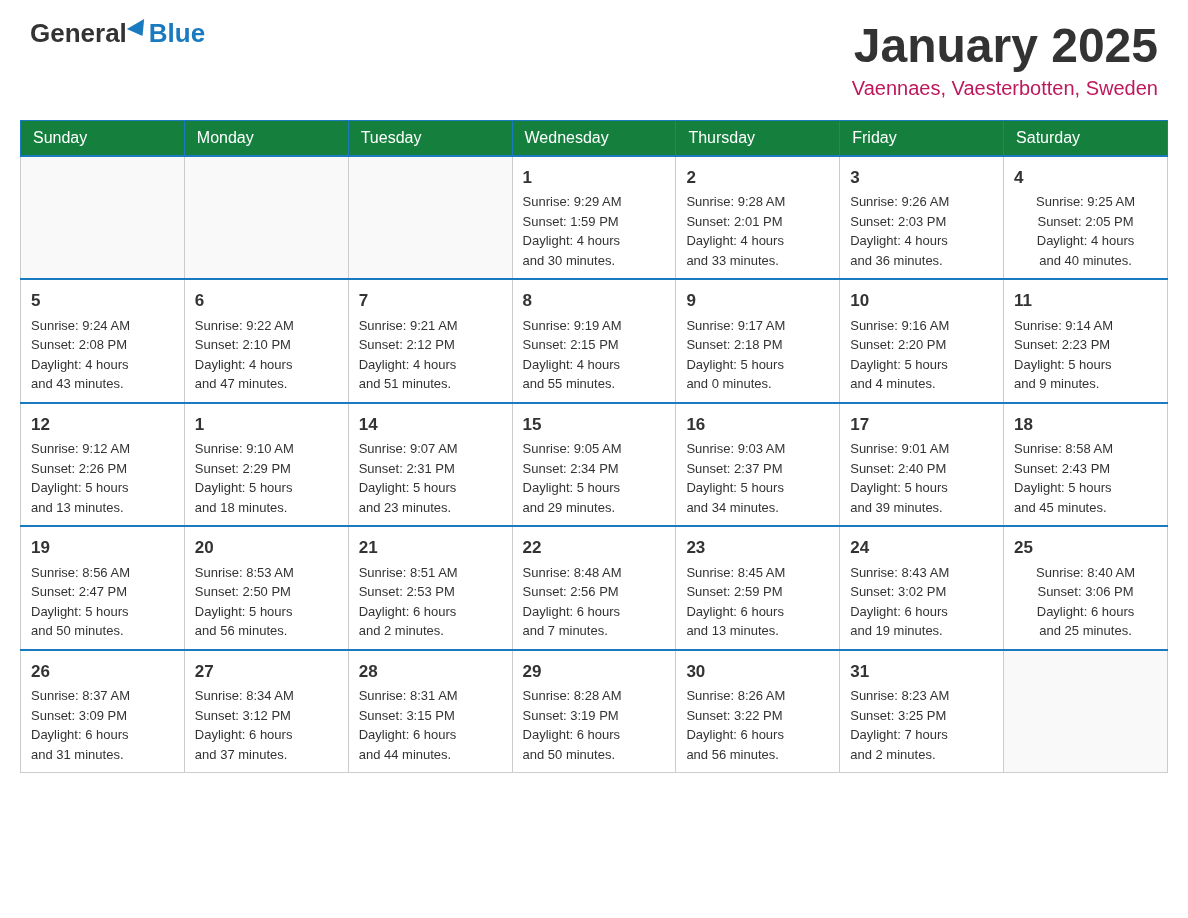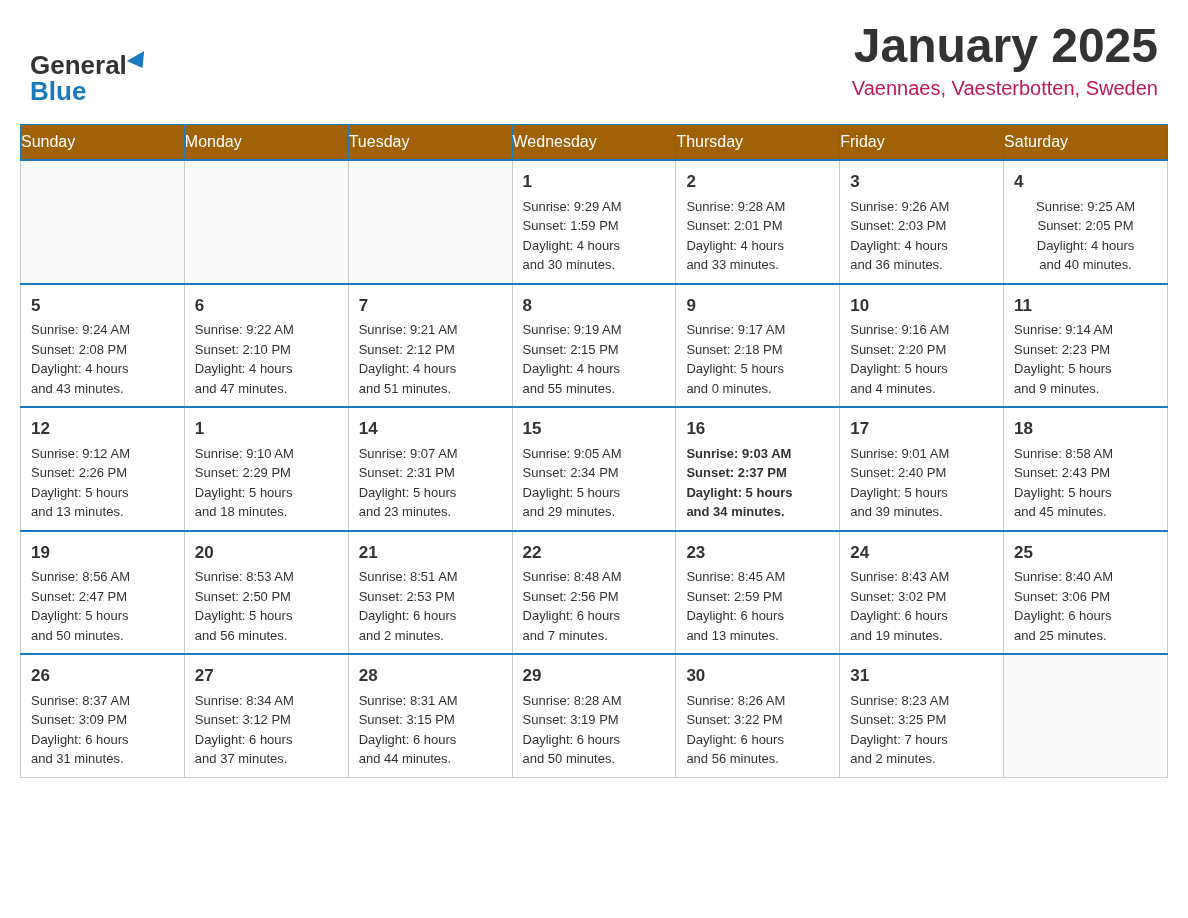--- a/index.html
+++ b/index.html
@@ -11,23 +11,22 @@
       min-height: 918px;
     }
     .header {
       display: flex;
       justify-content: space-between;
       align-items: flex-start;
       padding: 20px 30px 10px 30px;
     }
     .logo {
       display: flex;
-      flex-direction: column;
+      flex-direction: row;
       align-items: flex-start;
-      margin-top: 32px;
     }
     .logo-general {
       font-size: 26px;
       font-weight: bold;
       color: #333;
       line-height: 1;
     }
     .logo-blue {
       font-size: 26px;
       font-weight: bold;
@@ -64,25 +63,25 @@
       font-size: 20px;
       color: #be185d;
       margin-top: 4px;
     }
     .calendar {
       margin: 10px 20px 20px 20px;
       border-collapse: collapse;
       width: calc(100% - 40px);
     }
     .calendar th {
-      background: #a16207;
+      background: #15803d;
       color: #fff;
       font-size: 16px;
       font-weight: normal;
-      padding: 8px 0;
+      padding: 8px 12px;
       text-align: left;
       border: 1px solid #1a7abf;
     }
     .calendar td {
       vertical-align: top;
       padding: 8px 10px;
       border: 1px solid #ccc;
       font-size: 13px;
       line-height: 1.5;
       width: 14.28%;
@@ -244,21 +243,21 @@
         </td>
         <td>
           <span class="day-num">15</span>
           <div class="day-info" style="white-space: pre-line;">Sunrise: 9:05 AM
 Sunset: 2:34 PM
 Daylight: 5 hours
 and 29 minutes.</div>
         </td>
         <td>
           <span class="day-num">16</span>
-          <div class="day-info" style="white-space: pre-line; font-weight: bold;">Sunrise: 9:03 AM
+          <div class="day-info" style="white-space: pre-line;">Sunrise: 9:03 AM
 Sunset: 2:37 PM
 Daylight: 5 hours
 and 34 minutes.</div>
         </td>
         <td>
           <span class="day-num">17</span>
           <div class="day-info" style="white-space: pre-line;">Sunrise: 9:01 AM
 Sunset: 2:40 PM
 Daylight: 5 hours
 and 39 minutes.</div>
@@ -309,21 +308,21 @@
         </td>
         <td>
           <span class="day-num">24</span>
           <div class="day-info" style="white-space: pre-line;">Sunrise: 8:43 AM
 Sunset: 3:02 PM
 Daylight: 6 hours
 and 19 minutes.</div>
         </td>
         <td>
           <span class="day-num">25</span>
-          <div class="day-info" style="white-space: pre-line;">Sunrise: 8:40 AM
+          <div class="day-info" style="white-space: pre-line; text-align: center;">Sunrise: 8:40 AM
 Sunset: 3:06 PM
 Daylight: 6 hours
 and 25 minutes.</div>
         </td>
       </tr>
       <tr class="week-row">
         <td>
           <span class="day-num">26</span>
           <div class="day-info" style="white-space: pre-line;">Sunrise: 8:37 AM
 Sunset: 3:09 PM

